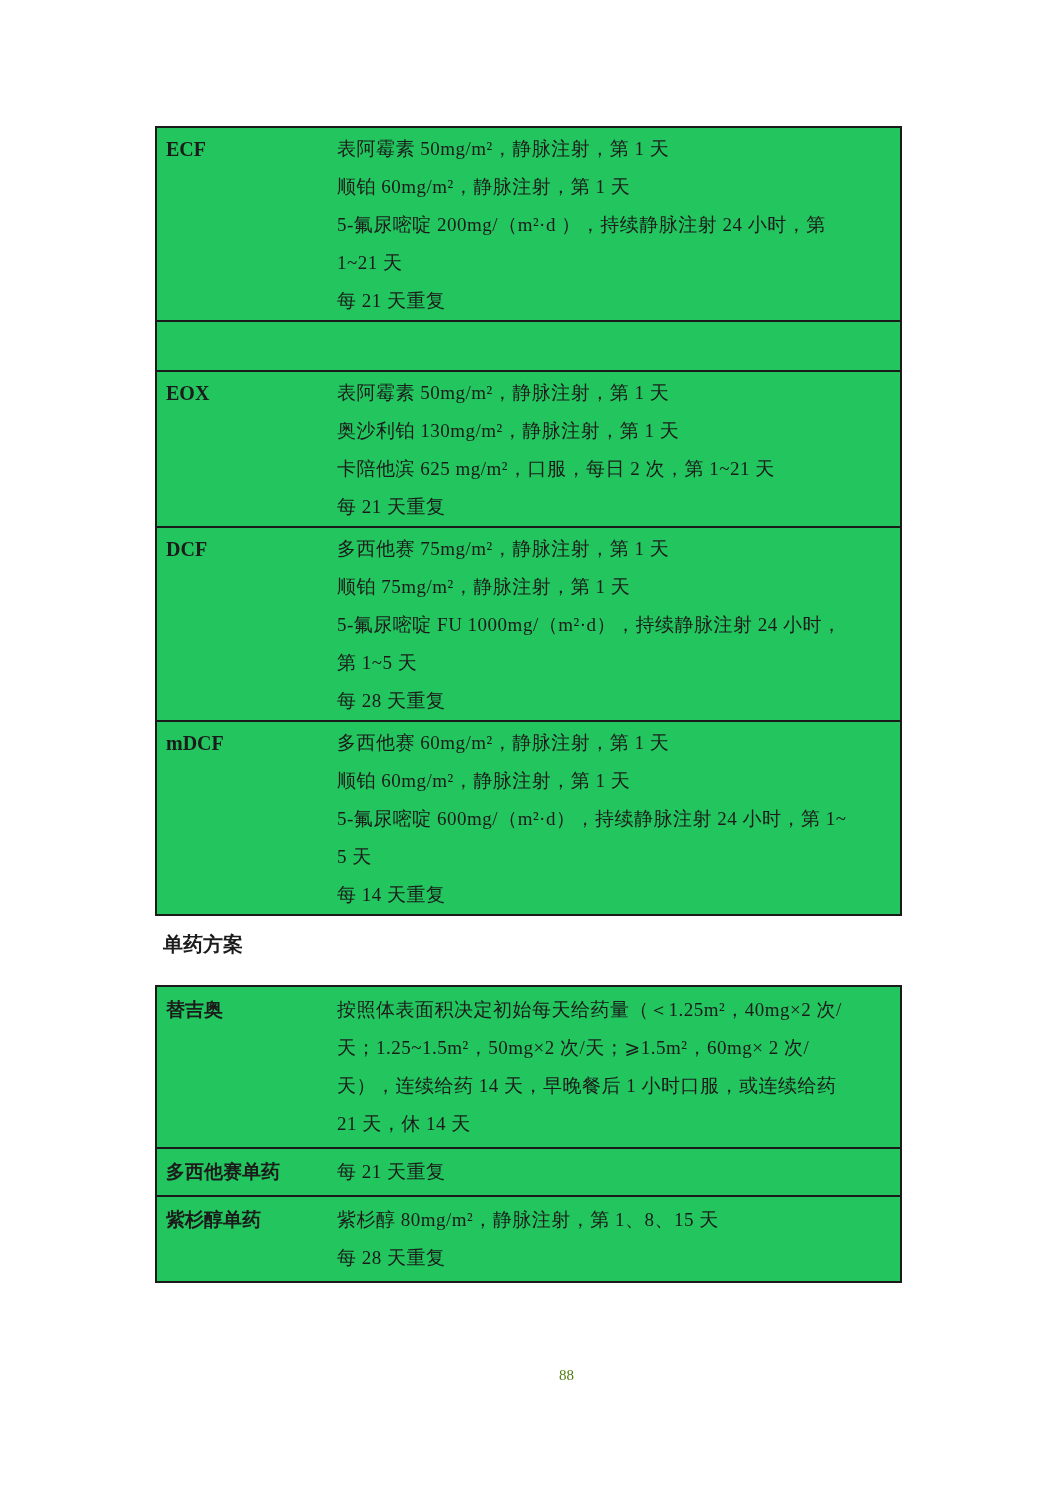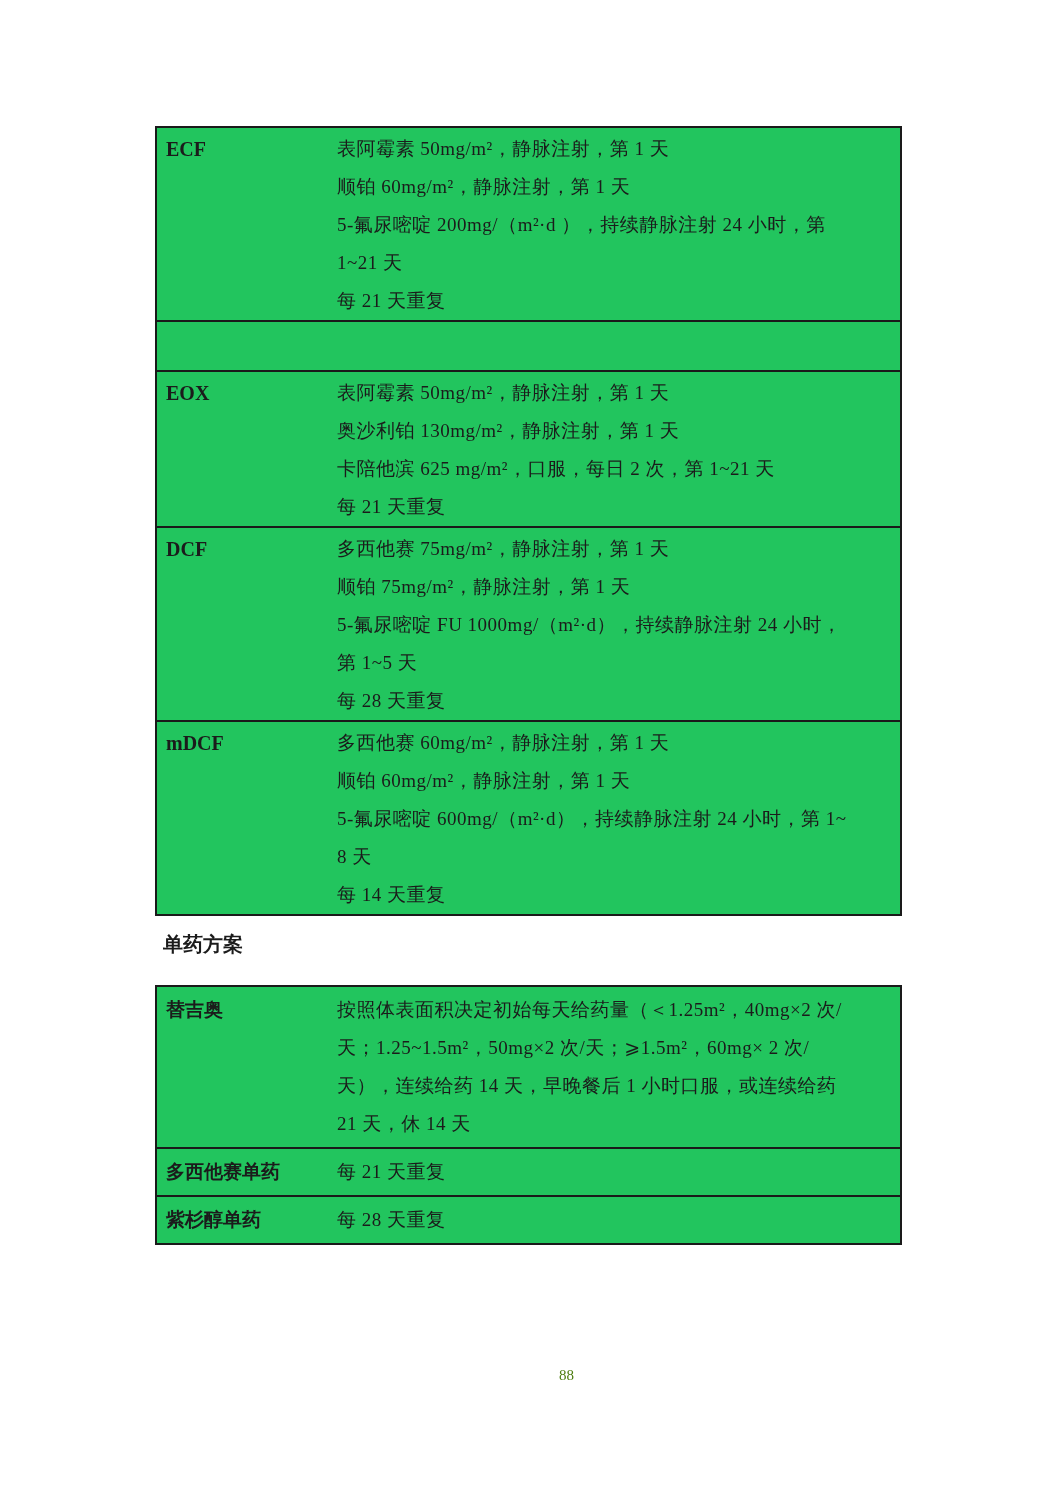--- a/index.html
+++ b/index.html
@@ -120,21 +120,21 @@
         <div class="tline">每 28 天重复</div>
       </div>
     </div>
 
     <div class="trow">
       <div class="tlabel">mDCF</div>
       <div class="tcontent">
         <div class="tline">多西他赛 60mg/m²，静脉注射，第 1 天</div>
         <div class="tline">顺铂 60mg/m²，静脉注射，第 1 天</div>
         <div class="tline">5-氟尿嘧啶 600mg/（m²·d），持续静脉注射 24 小时，第 1~</div>
-        <div class="tline">8 天</div>
+        <div class="tline">5 天</div>
         <div class="tline">每 14 天重复</div>
       </div>
     </div>
 
   </div>
 
   <div class="section-heading">单药方案</div>
 
   <div class="rtable t2">
 
@@ -151,20 +151,21 @@
     <div class="trow">
       <div class="tlabel">多西他赛单药</div>
       <div class="tcontent">
         <div class="tline">每 21 天重复</div>
       </div>
     </div>
 
     <div class="trow">
       <div class="tlabel">紫杉醇单药</div>
       <div class="tcontent">
+        <div class="tline">紫杉醇 80mg/m²，静脉注射，第 1、8、15 天</div>
         <div class="tline">每 28 天重复</div>
       </div>
     </div>
 
   </div>
 
   <div class="page-number">88</div>
 
 </div>
 

